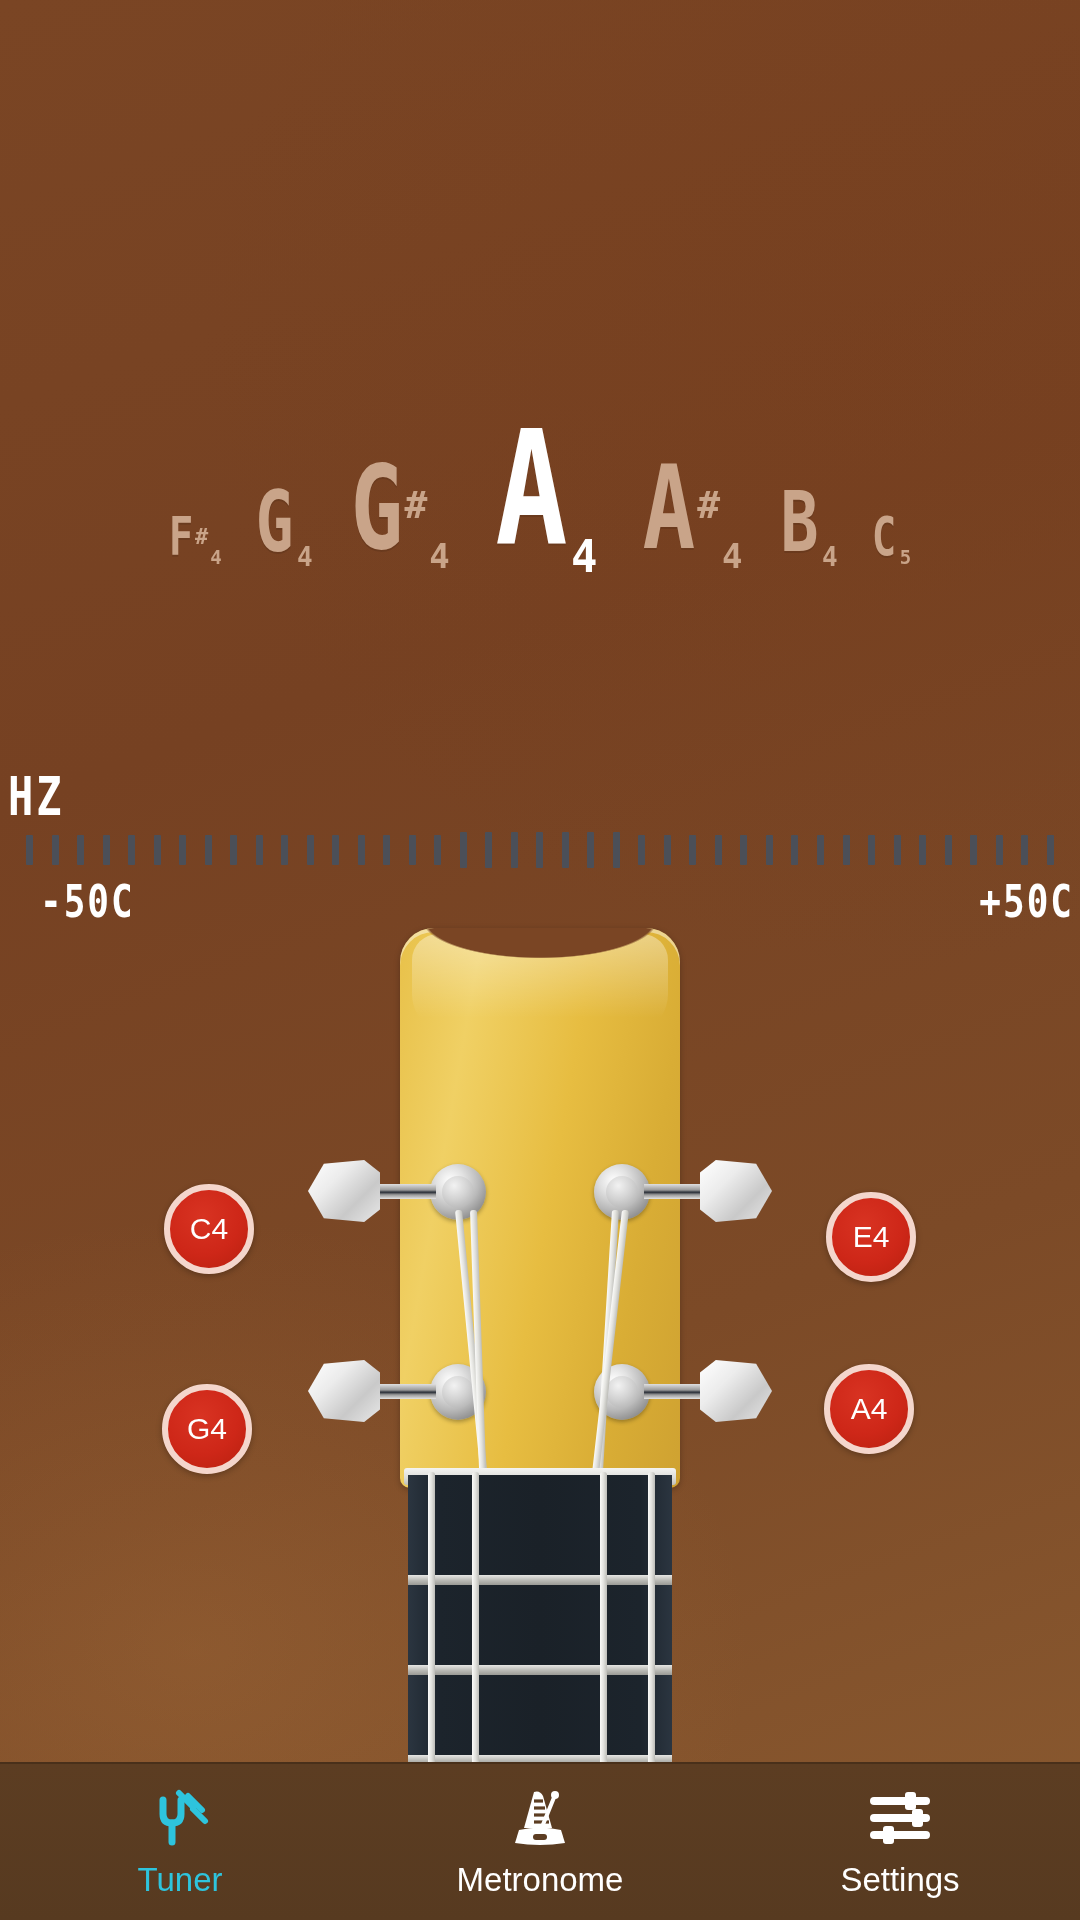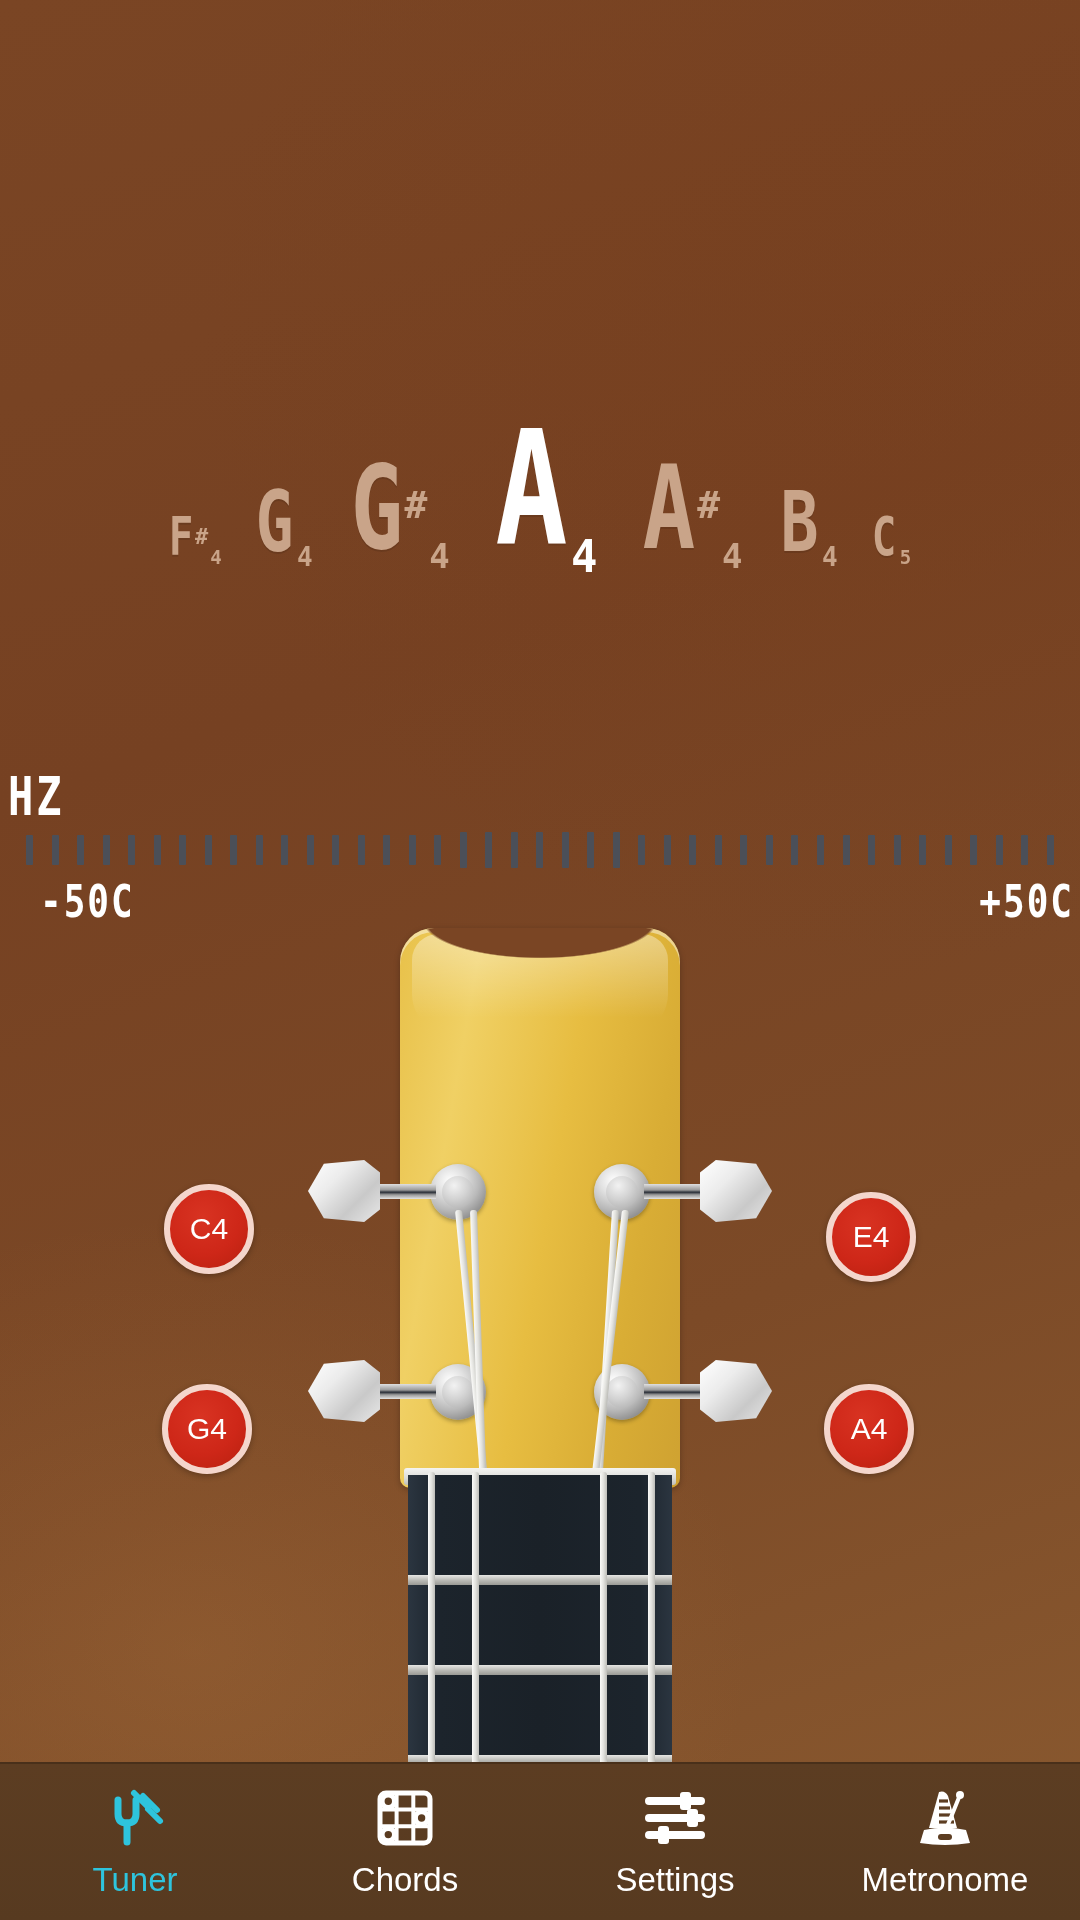--- a/index.html
+++ b/index.html
@@ -388,87 +388,70 @@
 
     <div class="string-btn" style="left:164px; top:264px;text-align:right;">
       <span>C4</span>
     </div>
     <div class="string-btn" style="left:826px; top:272px;">
       <span>E4</span>
     </div>
     <div class="string-btn" style="left:162px; top:464px;text-align:right;">
       <span>G4</span>
     </div>
-    <div class="string-btn" style="left:824px; top:464px;">
+    <div class="string-btn" style="left:824px; top:444px;">
       <span>A4</span>
     </div>
   </div>
 
   <div id="navbar">
       <div class="nav-item active">
         <div class="nav-icon" style="color: rgb(46, 196, 221);">
           <svg width="62" height="62" viewBox="0 0 62 62">
             <g stroke="currentColor" stroke-width="7" stroke-linecap="round" fill="none">
               <path d="M14 13 L14 27 Q14 36 23 36 Q32 36 32 27 L32 13"></path>
               <path d="M23 36 L23 55"></path>
             </g>
             <g stroke="currentColor" stroke-width="6" stroke-linecap="round">
               <path d="M30 6 L44 20"></path>
               <path d="M39 9 L53 23"></path>
               <path d="M44 22 L56 34"></path>
             </g>
           </svg>
         </div>
         <div class="nav-label">Tuner</div>
-      </div>
-      <div class="nav-item">
-        <div class="nav-icon" style="color: rgb(255, 255, 255);">
-          <svg width="62" height="62" viewBox="0 0 62 62">
-            <rect x="6" y="6" width="50" height="50" rx="6" ry="6" fill="none" stroke="currentColor" stroke-width="5"></rect>
-            <g stroke="currentColor" stroke-width="4">
-              <path d="M22.6 6 L22.6 56"></path>
-              <path d="M39.3 6 L39.3 56"></path>
-              <path d="M6 22.6 L56 22.6"></path>
-              <path d="M6 39.3 L56 39.3"></path>
-            </g>
-            <circle cx="14.3" cy="14.3" r="6.2" fill="none" stroke="currentColor" stroke-width="5"></circle>
-            <circle cx="47.6" cy="31" r="6.2" fill="none" stroke="currentColor" stroke-width="5"></circle>
-            <circle cx="14.3" cy="47.6" r="6.2" fill="none" stroke="currentColor" stroke-width="5"></circle>
-          </svg>
-        </div>
-        <div class="nav-label">Chords</div>
-      </div>
-      <div class="nav-item">
-        <div class="nav-icon" style="color: rgb(255, 255, 255);">
-          <svg width="62" height="62" viewBox="0 0 62 62">
-            <g stroke="currentColor" stroke-width="8" stroke-linecap="round">
-              <path d="M5 14 L57 14"></path>
-              <path d="M5 31 L57 31"></path>
-              <path d="M5 48 L57 48"></path>
-            </g>
-            <rect x="36" y="5" width="11" height="18" rx="3" fill="currentColor"></rect>
-            <rect x="43" y="22" width="11" height="18" rx="3" fill="currentColor"></rect>
-            <rect x="14" y="39" width="11" height="18" rx="3" fill="currentColor"></rect>
-          </svg>
-        </div>
-        <div class="nav-label">Settings</div>
       </div>
       <div class="nav-item">
         <div class="nav-icon" style="color: rgb(255, 255, 255);">
           <svg width="62" height="62" viewBox="0 0 62 62">
             <path d="M25 5 Q31 3 34 9 L43 41 L15 41 Z" fill="currentColor"></path>
             <path d="M10 43 Q31 38 52 43 L56 56 Q31 60 6 56 Z" fill="currentColor"></path>
             <rect x="24" y="47" width="14" height="6" rx="3" fill="#5c3d22"></rect>
             <g stroke="#5c3d22" stroke-width="3.2">
               <path d="M25 14 L34 14"></path>
               <path d="M25 21 L36 21"></path>
               <path d="M25 28 L38 28"></path>
               <path d="M25 35 L40 35"></path>
             </g>
             <path d="M46 8 L33 40" stroke="currentColor" stroke-width="4" fill="none" stroke-linecap="round"></path>
             <circle cx="46" cy="8" r="4" fill="currentColor"></circle>
           </svg>
         </div>
         <div class="nav-label">Metronome</div>
       </div>
+      <div class="nav-item">
+        <div class="nav-icon" style="color: rgb(255, 255, 255);">
+          <svg width="62" height="62" viewBox="0 0 62 62">
+            <g stroke="currentColor" stroke-width="8" stroke-linecap="round">
+              <path d="M5 14 L57 14"></path>
+              <path d="M5 31 L57 31"></path>
+              <path d="M5 48 L57 48"></path>
+            </g>
+            <rect x="36" y="5" width="11" height="18" rx="3" fill="currentColor"></rect>
+            <rect x="43" y="22" width="11" height="18" rx="3" fill="currentColor"></rect>
+            <rect x="14" y="39" width="11" height="18" rx="3" fill="currentColor"></rect>
+          </svg>
+        </div>
+        <div class="nav-label">Settings</div>
+      </div>
     </div>
 
 </div>
 
 </body></html>

